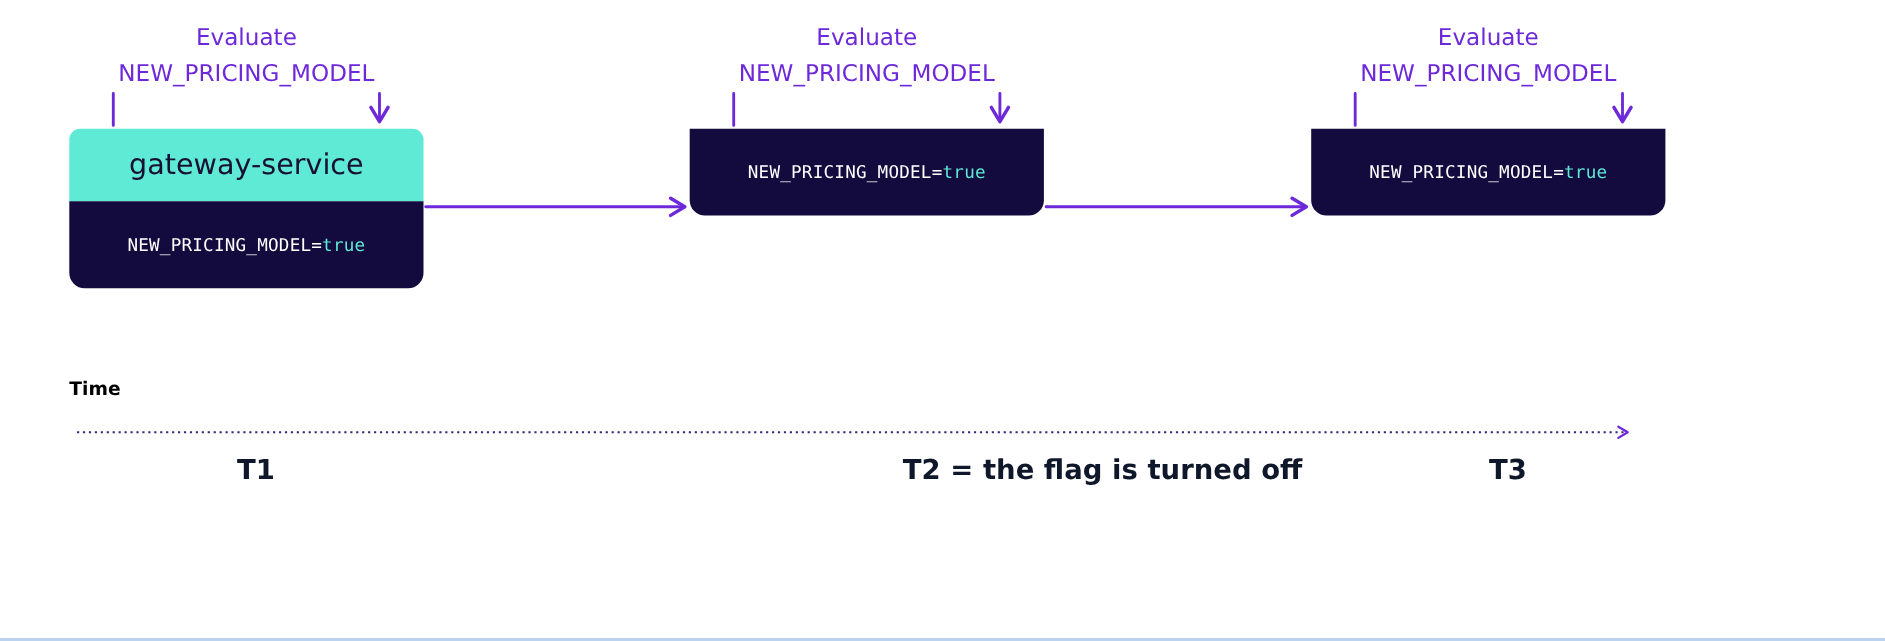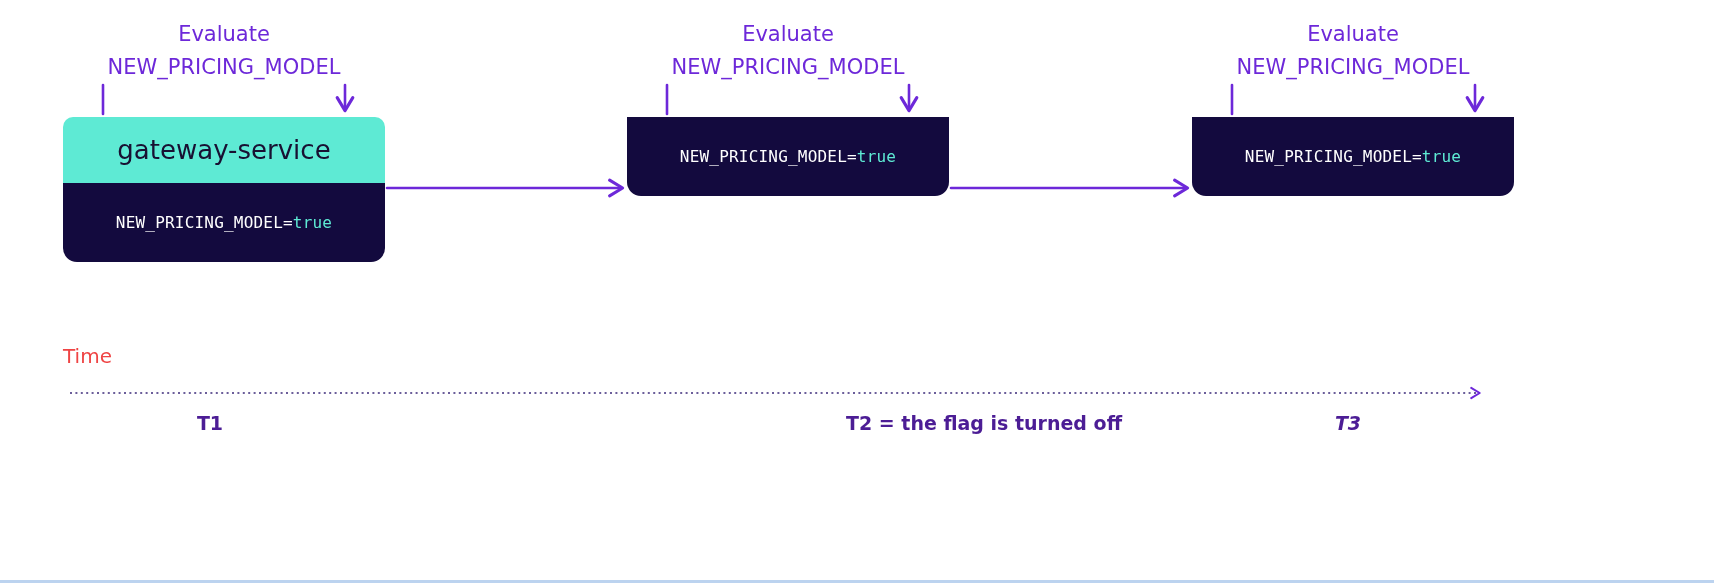--- a/index.html
+++ b/index.html
@@ -65,35 +65,35 @@
     letter-spacing: 0.2px;
   }
   .flag-name, .flag-eq { color: #ffffff; }
   .flag-value { color: #5eead4; }
 
   
   .time-label {
     position: absolute;
     left: 63px;
     top: 344px;
-    color: #ef4444;
-    font-weight: normal;
-    font-size: 20px;
+    color: #000000;
+    font-weight: bold;
+    font-size: 17px;
   }
   .time-marker {
     position: absolute;
     top: 412px;
-    color: #4c1d95;
+    color: #0f172a;
     font-weight: bold;
-    font-size: 19px;
-    text-align: center;
+    font-size: 25px;
+    text-align: right;
   }
   .marker-t1 { left: 170px; width: 80px; }
   .marker-t2 { left: 784px; width: 400px; }
-  .marker-t3 { left: 1308px; width: 80px; font-style: italic; }
+  .marker-t3 { left: 1308px; width: 80px; }
 
   
   .arrows-overlay {
     position: absolute;
     left: 0;
     top: 0;
     width: 1714px;
     height: 583px;
     pointer-events: none;
   }

